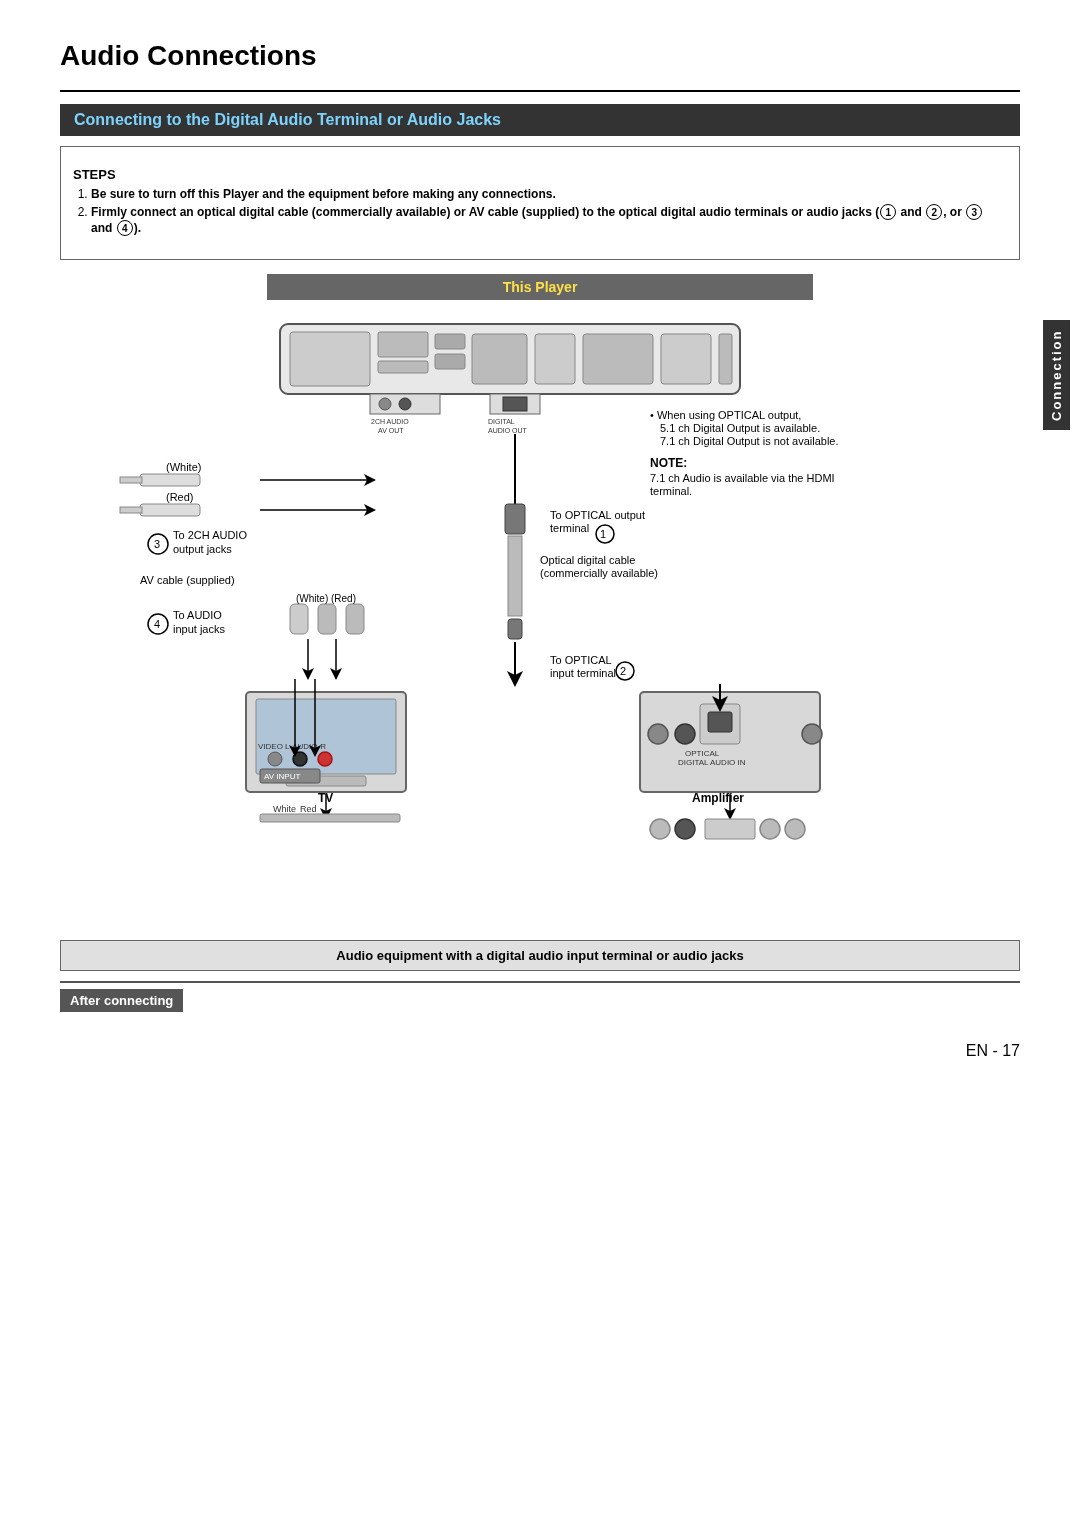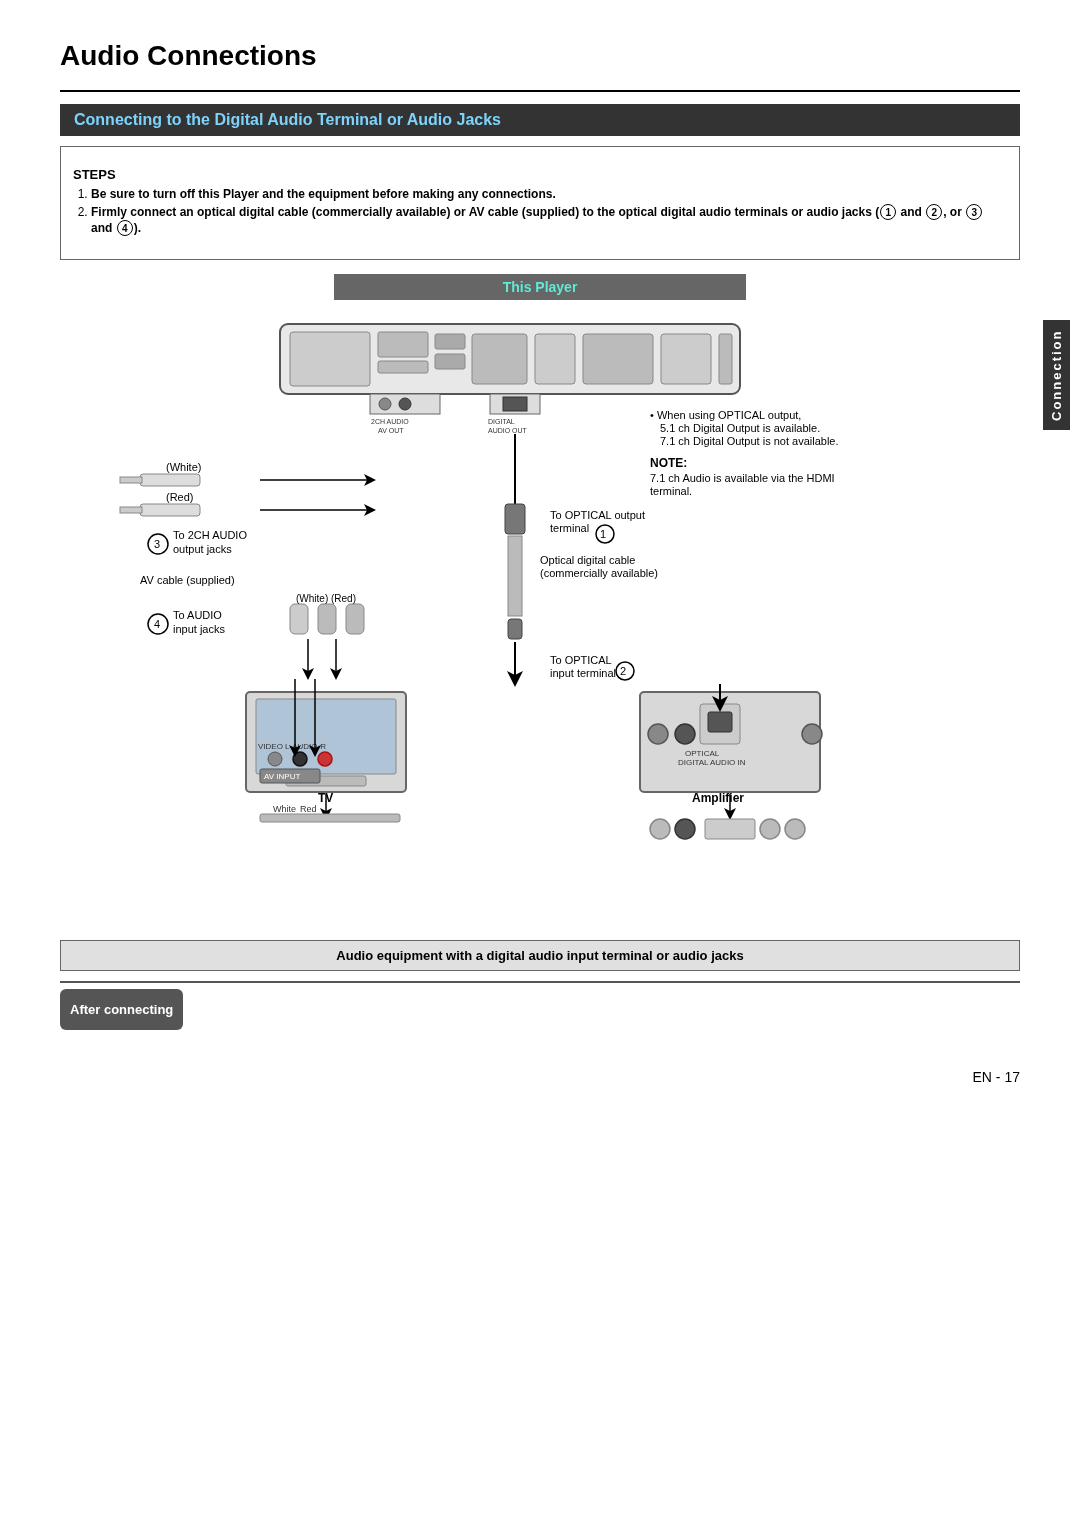--- a/index.html
+++ b/index.html
@@ -79,24 +79,23 @@
     .after-connecting-box {
       border-top: 2.5px solid #555;
       padding-top: 6px;
       margin-bottom: 10px;
     }
     .after-connecting-title {
       background: #555;
       color: #fff;
       font-weight: bold;
       font-size: 13px;
-      padding: 13px 10px;
+      padding: 4px 10px;
       display: inline-block;
       margin-bottom: 6px;
-      border-radius: 6px;
     }
     .sidebar-tab {
       position: absolute;
       right: -50px;
       top: 280px;
       background: #333;
       color: #fff;
       writing-mode: vertical-rl;
       text-orientation: mixed;
       transform: rotate(180deg);
@@ -104,22 +103,22 @@
       font-size: 13px;
       font-weight: bold;
       letter-spacing: 2px;
       height: 110px;
       display: flex;
       align-items: center;
       justify-content: center;
     }
     .page-num {
       text-align: right;
-      font-size: 14px;
-      margin-top: 33px;
+      font-size: 16px;
+      margin-top: 24px;
     }
     .circled {
       display: inline-flex;
       align-items: center;
       justify-content: center;
       width: 16px;
       height: 16px;
       border: 1.5px solid #000;
       border-radius: 50%;
       font-size: 10px;
@@ -145,21 +144,21 @@
     <div class="steps-title">STEPS</div>
     <ol>
       <li><strong>Be sure to turn off this Player and the equipment before making any connections.</strong></li>
       <li>
         <strong>Firmly connect an optical digital cable (commercially available) or AV cable (supplied) to the optical digital audio terminals or audio jacks (<span class="circled">1</span> and <span class="circled">2</span>, or <span class="circled">3</span> and <span class="circled">4</span>).</strong>
       </li>
     </ol>
   </div>
 
   <div style="display:flex; justify-content:center; margin-bottom:4px;">
-    <div style="background:#666; color:#5eead4; text-align:center; font-weight:bold; font-size:14px; padding:5px 0; width:412px;">This Player</div>
+    <div style="background:#666; color:#fde047; text-align:center; font-weight:bold; font-size:14px; padding:5px 0; width:546px;">This Player</div>
   </div>
 
   <div class="diagram-area">
     <svg class="diagram-svg" width="960" height="620" viewBox="0 0 960 620">
 
       <rect x="220" y="20" width="460" height="70" rx="8" ry="8" fill="#e8e8e8" stroke="#555" stroke-width="2"></rect>
 
       <rect x="230" y="28" width="80" height="54" rx="3" fill="#ccc" stroke="#888" stroke-width="1"></rect>
       <rect x="318" y="28" width="50" height="25" rx="2" fill="#bbb" stroke="#888" stroke-width="1"></rect>
       <rect x="318" y="57" width="50" height="12" rx="2" fill="#bbb" stroke="#888" stroke-width="1"></rect>

